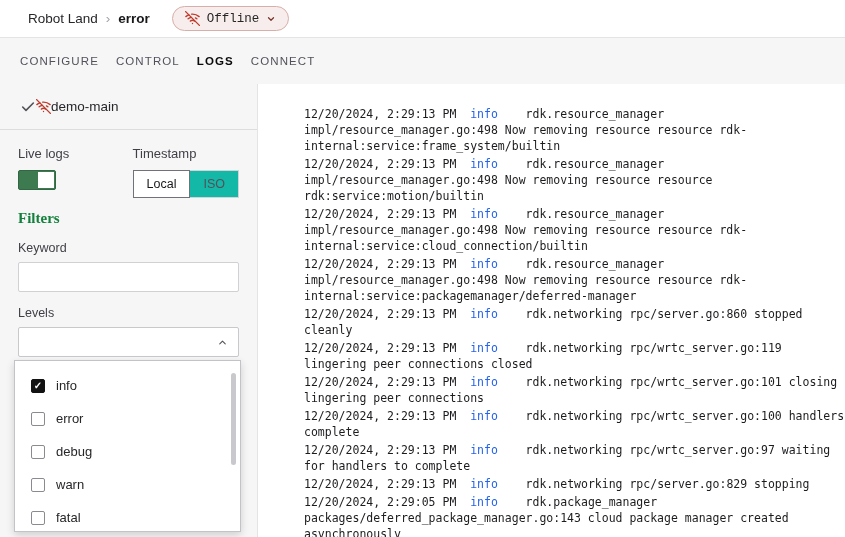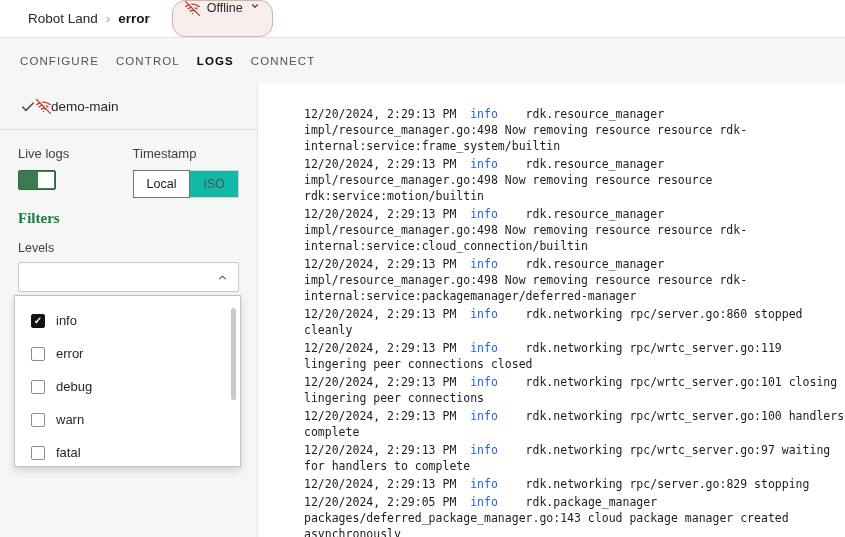--- a/index.html
+++ b/index.html
@@ -13,23 +13,23 @@
   .topbar {
     height:38px; border-bottom:1px solid #e4e4e7; background:#fff;
     display:flex; align-items:center; justify-content:space-between;
     padding:0 14px 0 28px;
   }
   .topbar-left { display:flex; align-items:center; gap:22px; }
   .breadcrumb { display:flex; align-items:center; gap:8px; font-size:13.5px; }
   .crumb-sep { color:#a1a1aa; }
   .crumb-current { font-weight:700; color:#18181b; }
   .status-badge {
-    display:flex; align-items:flex-start; gap:7px; height:37px; padding:0 12px;
+    display:flex; align-items:center; gap:7px; height:25px; padding:0 12px;
     border-radius:13px; background:var(--offline-bg); border:1px solid var(--offline-border);
-    font-size:12.5px; color:#262626; cursor:pointer; font-family:Liberation Sans, sans-serif;
+    font-size:12.5px; color:#262626; cursor:pointer; font-family:Liberation Mono, monospace;
   }
   .status-badge .wifi { color:var(--offline-red); display:flex; }
   .status-badge .chev { color:#7a352c; display:flex; }
   .topbar-right { display:flex; align-items:center; gap:13px; }
   .save-btn {
     height:26px; padding:0 12px; background:#e9e9eb; border:none; border-radius:3px;
     font-size:13px; display:flex; gap:9px; align-items:center; cursor:pointer;
     font-family:inherit; color:#18181b;
   }
   .save-shortcut { color:#8e8e93; font-size:12.5px; }
@@ -181,20 +181,24 @@
           <div class="control-label">Timestamp</div>
           <div class="segmented" id="segmented">
               <button class="seg-btn selected">Local</button>
               <button class="seg-btn">ISO</button>
             </div>
         </div>
       </div>
 
       <h3 class="filters-title">Filters</h3>
 
+      <div class="field">
+        <label>Keyword</label>
+        <input class="text-input" value="" style="">
+      </div>
 
       <div class="field levels">
         <label>Levels</label>
         <div class="select">
           <span class="chev-up">
             <svg width="11" height="11" viewBox="0 0 24 24" fill="none" stroke="currentColor" stroke-width="2.4" stroke-linecap="round" stroke-linejoin="round">
                 <polyline points="6 15 12 9 18 15"></polyline>
               </svg>
           </span>
         </div>

